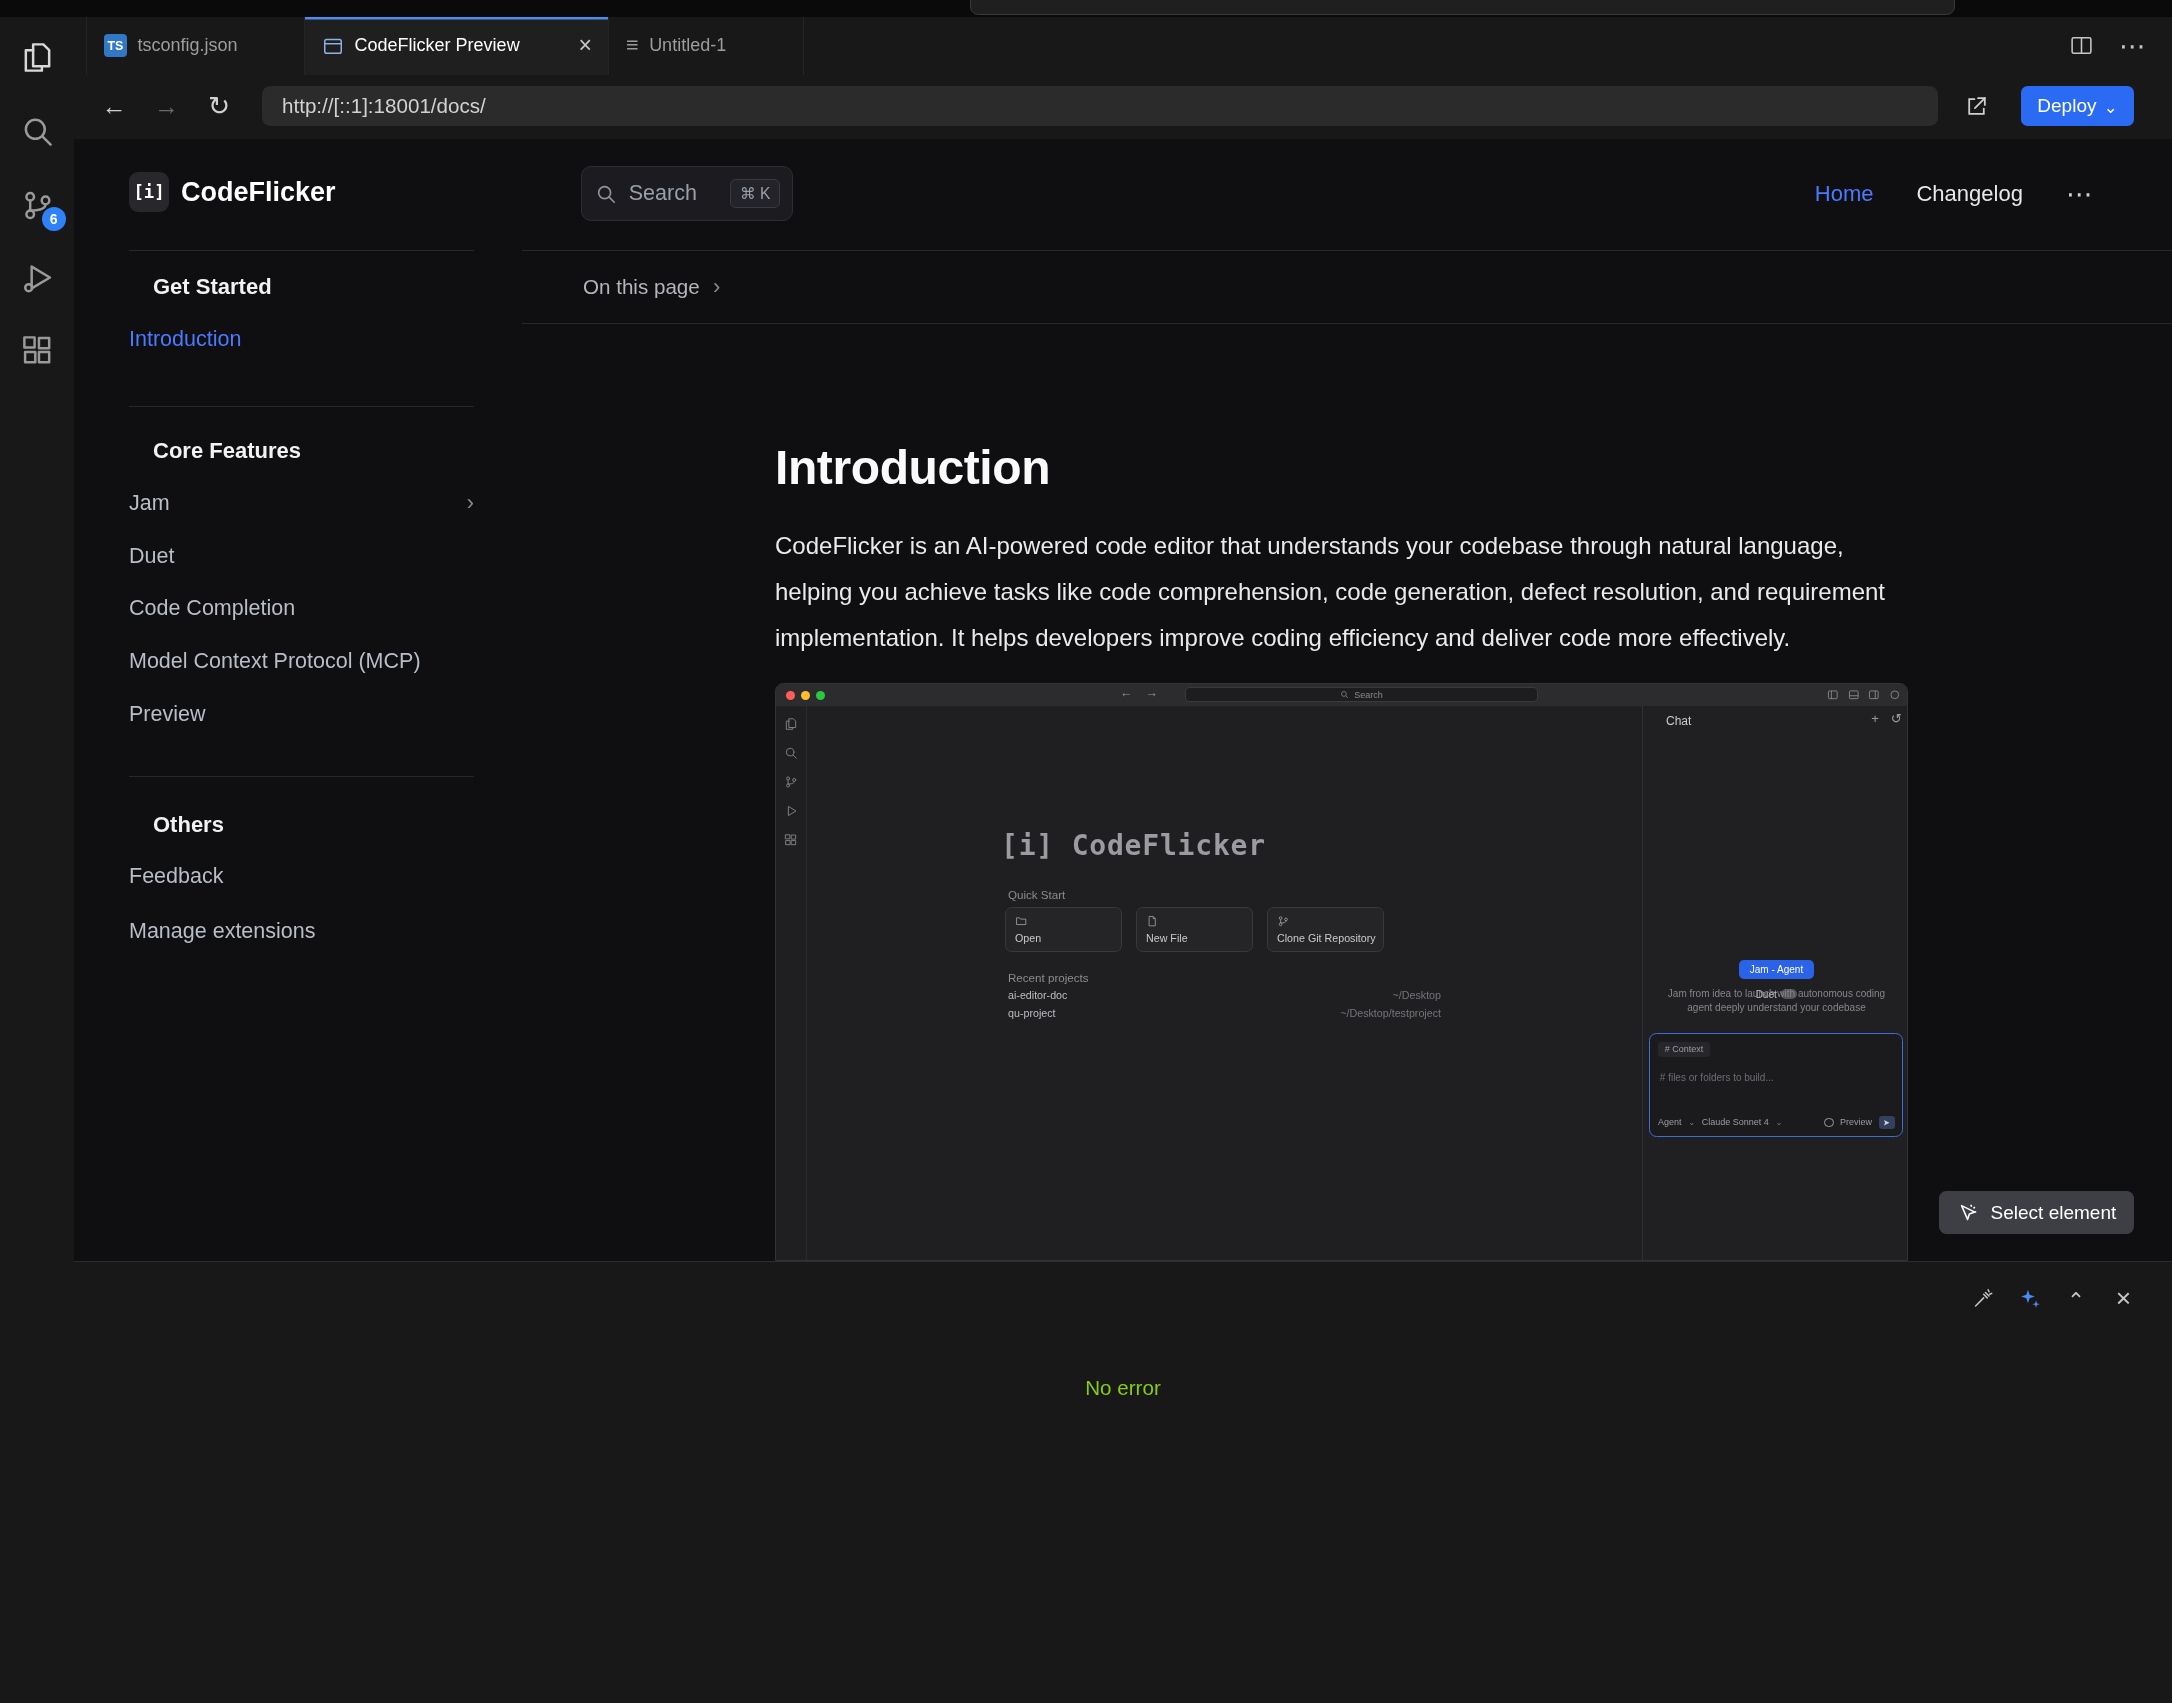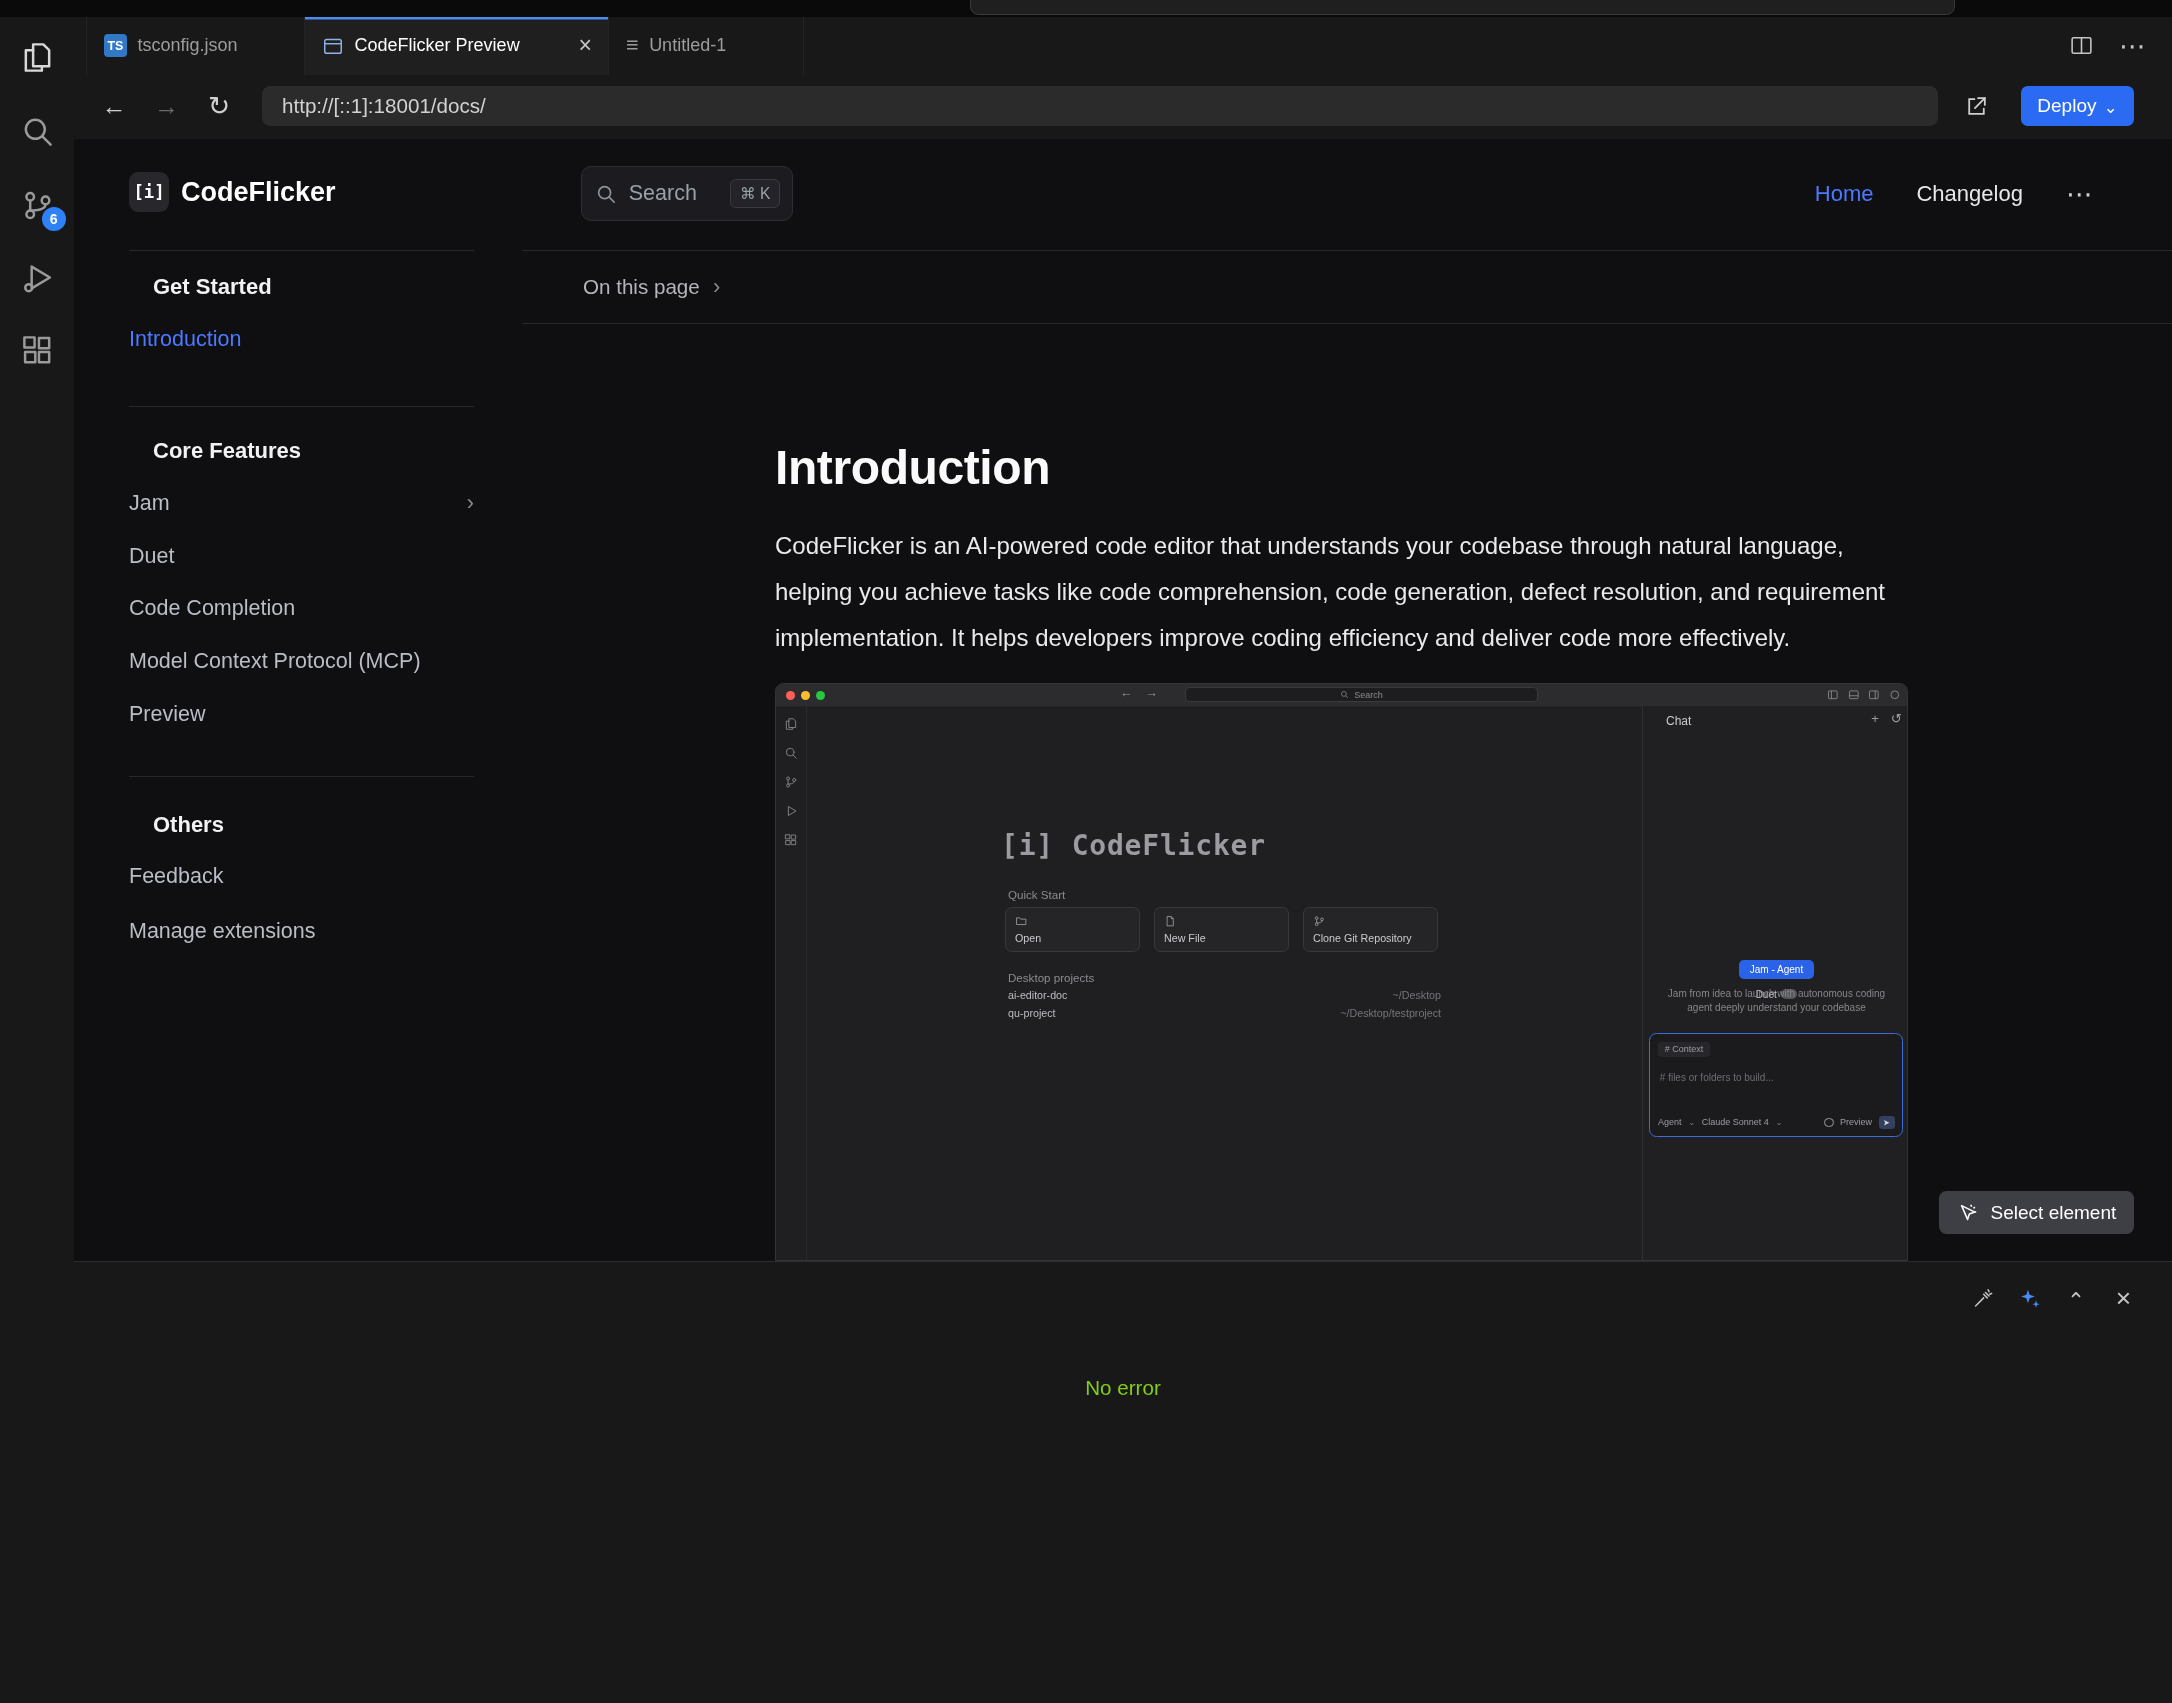--- a/index.html
+++ b/index.html
@@ -73,21 +73,21 @@
   .h-nav{position:absolute;left:344px;top:1.7px;display:flex;gap:13.2px;font-size:12.4px;color:#9a9a9e;}
   .h-search{box-sizing:border-box;position:absolute;left:409px;top:3.3px;width:353px;height:15px;background:#1d1d1f;border:0.8px solid #3a3a3d;border-radius:4.1px;display:flex;align-items:center;justify-content:center;gap:5px;font-size:9px;color:#8a8a8e;}
   .h-search svg{width:9px;height:9px;fill:none;stroke:#8a8a8e;stroke-width:2;}
   .h-icons{position:absolute;right:6.6px;top:5px;display:flex;gap:9px;color:#9a9a9e;}
   .h-icons svg{width:11.6px;height:11.6px;fill:none;stroke:currentColor;stroke-width:1.6;}
   .hero-rail{position:absolute;left:0;top:21.5px;width:31px;height:557px;border-right:0.8px solid #2b2b2d;display:flex;flex-direction:column;align-items:center;padding-top:11.6px;gap:15px;box-sizing:border-box;color:#7e7e84;}
   .hero-rail svg{width:14px;height:14px;fill:none;stroke:currentColor;stroke-width:1.7;stroke-linecap:round;stroke-linejoin:round;}
   .hero-logo{position:absolute;left:225px;top:145px;font-size:28px;font-weight:700;color:#9b9ba1;font-family:"DejaVu Sans Mono",monospace;letter-spacing:0.8px;}
   .qs-label{position:absolute;left:232px;top:204px;font-size:11.6px;color:#8b8b91;}
   .qs-buttons{position:absolute;left:229px;top:223px;display:flex;gap:14px;}
-  .qs-btn{box-sizing:border-box;width:135px;height:45px;background:#252528;border:0.8px solid #39393d;border-radius:6.6px;padding:6.6px 9px;display:flex;flex-direction:column;justify-content:space-between;color:#c9c9ce;font-size:10.7px;white-space:nowrap;}
+  .qs-btn{box-sizing:border-box;width:117px;height:45px;background:#252528;border:0.8px solid #39393d;border-radius:6.6px;padding:6.6px 9px;display:flex;flex-direction:column;justify-content:space-between;color:#c9c9ce;font-size:10.7px;white-space:nowrap;}
   .qs-btn svg{width:12.4px;height:12.4px;fill:none;stroke:#a0a0a6;stroke-width:1.6;stroke-linejoin:round;}
   .recent-label{position:absolute;left:232px;top:287px;font-size:11.6px;color:#8b8b91;}
   .recent-row{position:absolute;left:232px;width:433px;display:flex;justify-content:space-between;font-size:10.7px;}
   .recent-row .n{color:#bcbcc3;}
   .recent-row .p{color:#74747b;}
   .hero-chat{position:absolute;left:866px;top:21.5px;width:268px;height:557px;border-left:0.8px solid #303034;background:#202023;box-sizing:border-box;}
   .chat-title{position:absolute;left:23px;top:8.3px;font-size:12px;color:#cacace;}
   .chat-actions{position:absolute;right:8.3px;top:5.8px;display:flex;gap:11.6px;font-size:13.2px;color:#9a9aa0;}
   .chat-tabs{position:absolute;left:0;top:254px;width:100%;display:flex;justify-content:center;align-items:center;gap:10px;flex-direction:column;}
   .chat-tab-active{background:#2a63e8;color:#fff;font-size:10px;padding:4.1px 10.7px;border-radius:5px;}
@@ -358,21 +358,21 @@
         <svg viewBox="0 0 24 24">
             <circle cx="7" cy="6" r="2.6"></circle>
             <circle cx="7" cy="18" r="2.6"></circle>
             <circle cx="17.5" cy="8.5" r="2.6"></circle>
             <path d="M7 8.6v6.8"></path>
             <path d="M17.5 11.1c0 3.4-4.5 4.3-10.5 4.4"></path>
           </svg>
         <span>Clone Git Repository</span>
       </div>
     </div>
-    <div class="recent-label">Desktop projects</div>
+    <div class="recent-label">Recent projects</div>
     <div class="recent-row" style="top:305px">
       <span class="n">ai-editor-doc</span>
       <span class="p">~/Desktop</span>
     </div>
     <div class="recent-row" style="top:323px">
       <span class="n">qu-project</span>
       <span class="p">~/Desktop/testproject</span>
     </div>
 
     <div class="hero-chat">

